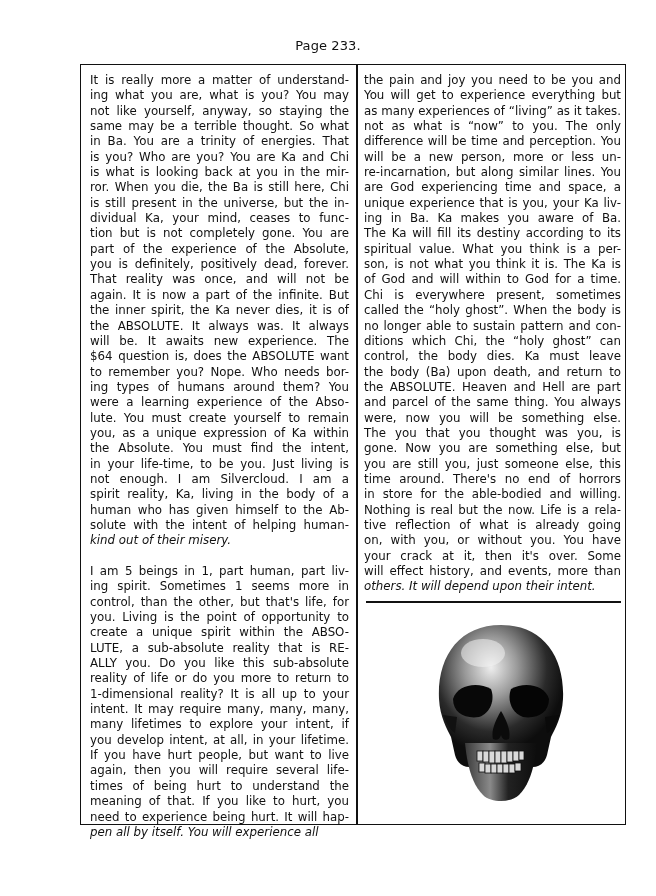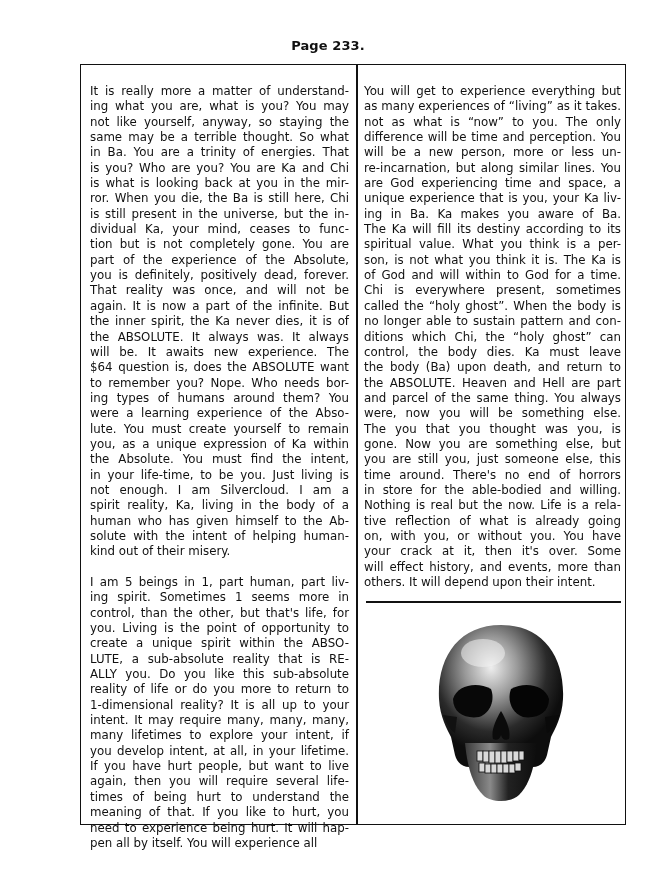--- a/index.html
+++ b/index.html
@@ -16,42 +16,41 @@
       color: #111111;
     }
     .page-number {
       position: absolute;
       top: 38px;
       left: 0;
       width: 656px;
       text-align: center;
       font-size: 13px;
       letter-spacing: 0.1px;
-      font-weight: bold;
     }
     .frame {
       position: absolute;
       left: 80px;
       top: 64px;
       width: 546px;
       height: 761px;
       border: 1.6px solid #111;
       box-sizing: border-box;
     }
     .divider {
       position: absolute;
       left: 275px;
       top: 0;
       width: 1.6px;
       height: 100%;
       background: #111;
     }
     .col {
       position: absolute;
-      top: 19px;
+      top: 8px;
       font-size: 11.8px;
       line-height: 15.35px;
       text-align: justify;
     }
     .col-left {
       left: 9px;
       width: 259px;
     }
     .col-right {
       left: 283px;
@@ -60,20 +59,21 @@
     .line {
       display: block;
       white-space: nowrap;
       text-align: justify;
       text-align-last: justify;
       height: 15.35px;
       overflow: visible;
     }
     .line.last {
       text-align-last: left;
+      font-style: italic;
     }
     .blank {
       display: block;
       height: 15.35px;
     }
     .hrule {
       position: absolute;
       left: 285px;
       top: 536px;
       width: 255px;
@@ -148,20 +148,21 @@
         <span class="line">again,  then you will require several life-</span>
         <span class="line">times of being hurt to understand the</span>
         <span class="line">meaning of that.  If you like to hurt, you</span>
         <span class="line">need to experience being hurt.  It will hap-</span>
         <span class="line last">pen all by itself.  You will experience all</span>
       </div>
   </div>
 
   <div class="col col-right">
     <div id="rp1">
+        <span class="line">the pain and joy you need to be you and</span>
         <span class="line">You will get to experience everything but</span>
         <span class="line">as many experiences of “living” as it takes.</span>
         <span class="line">not  as what is “now” to you. The only</span>
         <span class="line">difference will be time and perception.  You</span>
         <span class="line">will be a new person, more or less un-</span>
         <span class="line">re-incarnation, but along similar lines.  You</span>
         <span class="line">are God experiencing time and space, a</span>
         <span class="line">unique experience that is you, your Ka liv-</span>
         <span class="line">ing in Ba.  Ka makes you aware of Ba.</span>
         <span class="line">The Ka will fill its destiny according to its</span>

